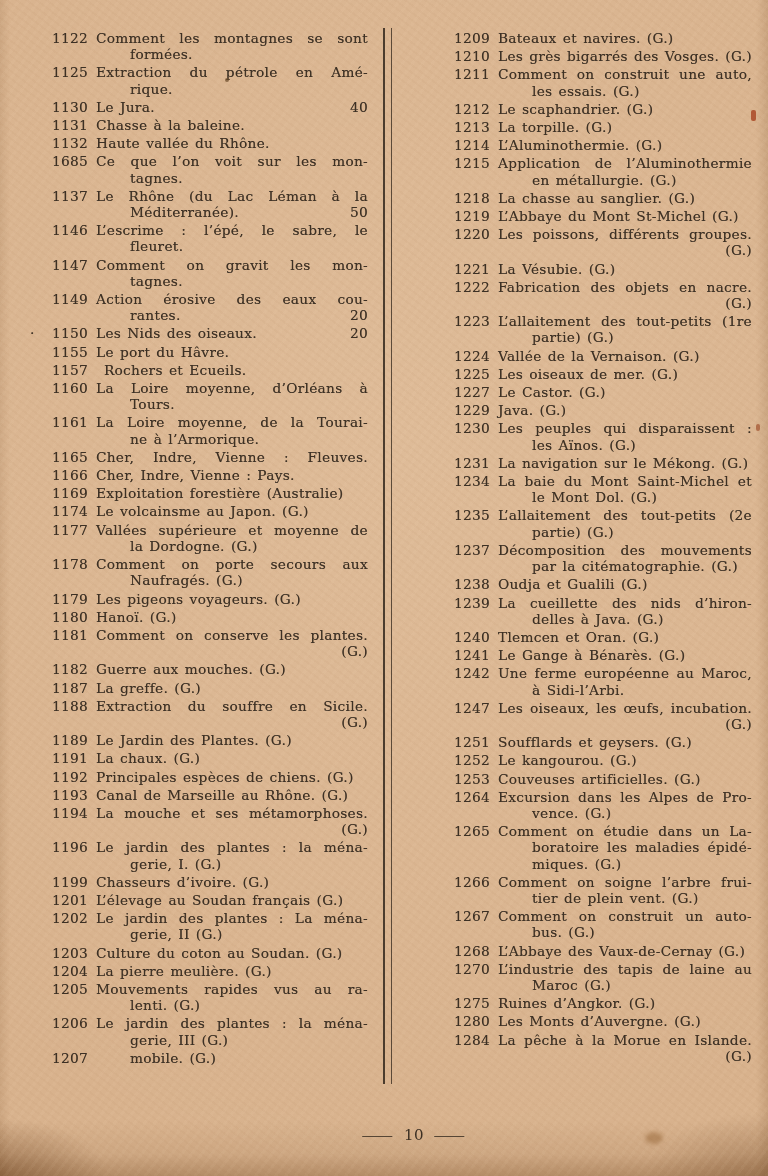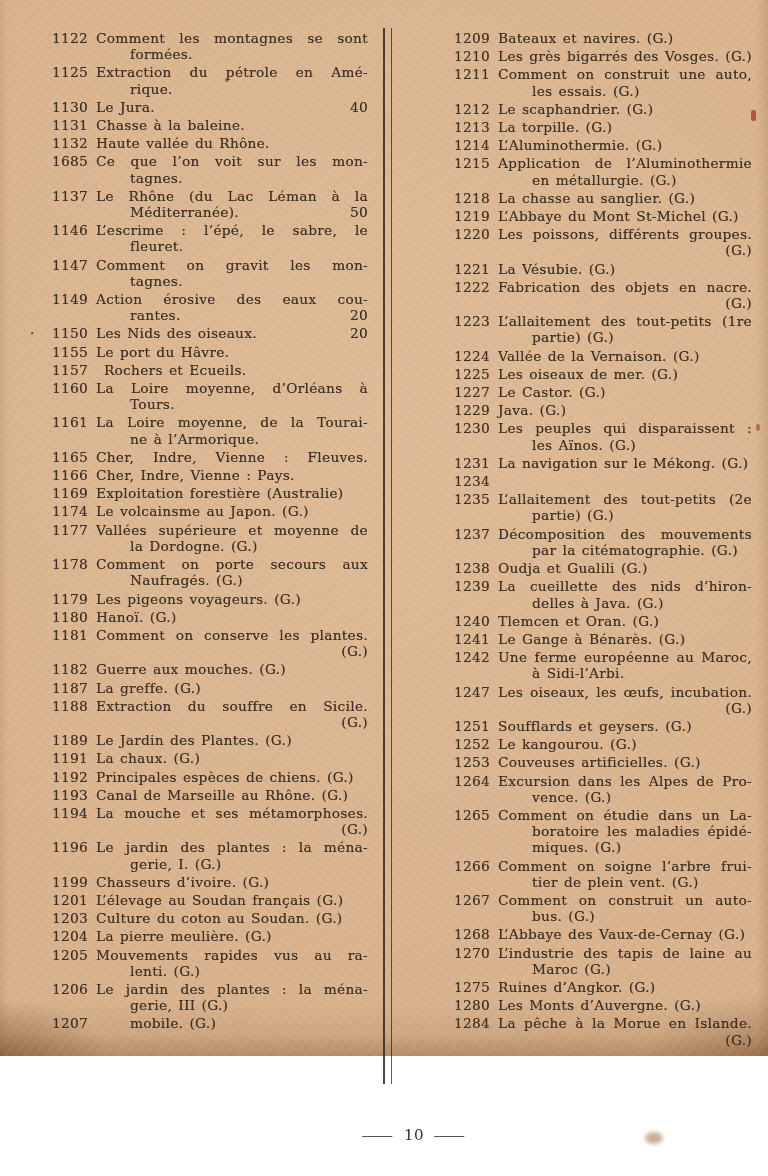--- a/index.html
+++ b/index.html
@@ -1,18 +1,18 @@
 <!DOCTYPE html>
 <html><head>
 <meta charset="utf-8">
 <style>
   html,body{margin:0;padding:0;width:768px;height:1176px;overflow:hidden;}
   body{font-family:"DejaVu Serif","Liberation Serif",serif;}
   .page{
-    position:absolute;left:0;top:0;width:768px;height:1056px;
+    position:absolute;left:0;top:0;width:768px;height:1176px;
     background-color:#d8b28d;
     background-image:
       radial-gradient(120% 90% at 52% 38%, rgba(255,236,210,0.16), rgba(0,0,0,0) 70%),
       radial-gradient(150px 80px at 0% 100%, rgba(92,52,20,0.42), rgba(0,0,0,0) 72%),
       radial-gradient(170px 90px at 100% 100%, rgba(92,52,20,0.30), rgba(0,0,0,0) 72%),
       linear-gradient(to top, rgba(110,66,28,0.34), rgba(110,66,28,0.10) 22px, rgba(0,0,0,0) 56px),
       linear-gradient(to left, rgba(110,66,28,0.16), rgba(0,0,0,0) 12px),
       linear-gradient(to right, rgba(110,66,28,0.12), rgba(0,0,0,0) 10px);
     color:#3c3024;
   }
@@ -281,20 +281,27 @@
           <span class="line"><span>Chasseurs d’ivoire. (G.)</span></span>
         </span>
       </div>
       <div class="entry">
         <span class="num">1201</span>
         <span class="body">
           <span class="line"><span>L’élevage au Soudan français (G.)</span></span>
         </span>
       </div>
       <div class="entry">
+        <span class="num">1202</span>
+        <span class="body">
+          <span class="line j"><span>Le jardin des plantes : La ména-</span></span>
+          <span class="line ind"><span>gerie, II (G.)</span></span>
+        </span>
+      </div>
+      <div class="entry">
         <span class="num">1203</span>
         <span class="body">
           <span class="line"><span>Culture du coton au Soudan. (G.)</span></span>
         </span>
       </div>
       <div class="entry">
         <span class="num">1204</span>
         <span class="body">
           <span class="line"><span>La pierre meulière. (G.)</span></span>
         </span>
@@ -439,20 +446,24 @@
         </span>
       </div>
       <div class="entry">
         <span class="num">1231</span>
         <span class="body">
           <span class="line"><span>La navigation sur le Mékong. (G.)</span></span>
         </span>
       </div>
       <div class="entry">
         <span class="num">1234</span>
+        <span class="body">
+          <span class="line j"><span>La baie du Mont Saint-Michel et</span></span>
+          <span class="line ind"><span>le Mont Dol. (G.)</span></span>
+        </span>
       </div>
       <div class="entry">
         <span class="num">1235</span>
         <span class="body">
           <span class="line j"><span>L’allaitement des tout-petits (2e</span></span>
           <span class="line ind"><span>partie) (G.)</span></span>
         </span>
       </div>
       <div class="entry">
         <span class="num">1237</span>

